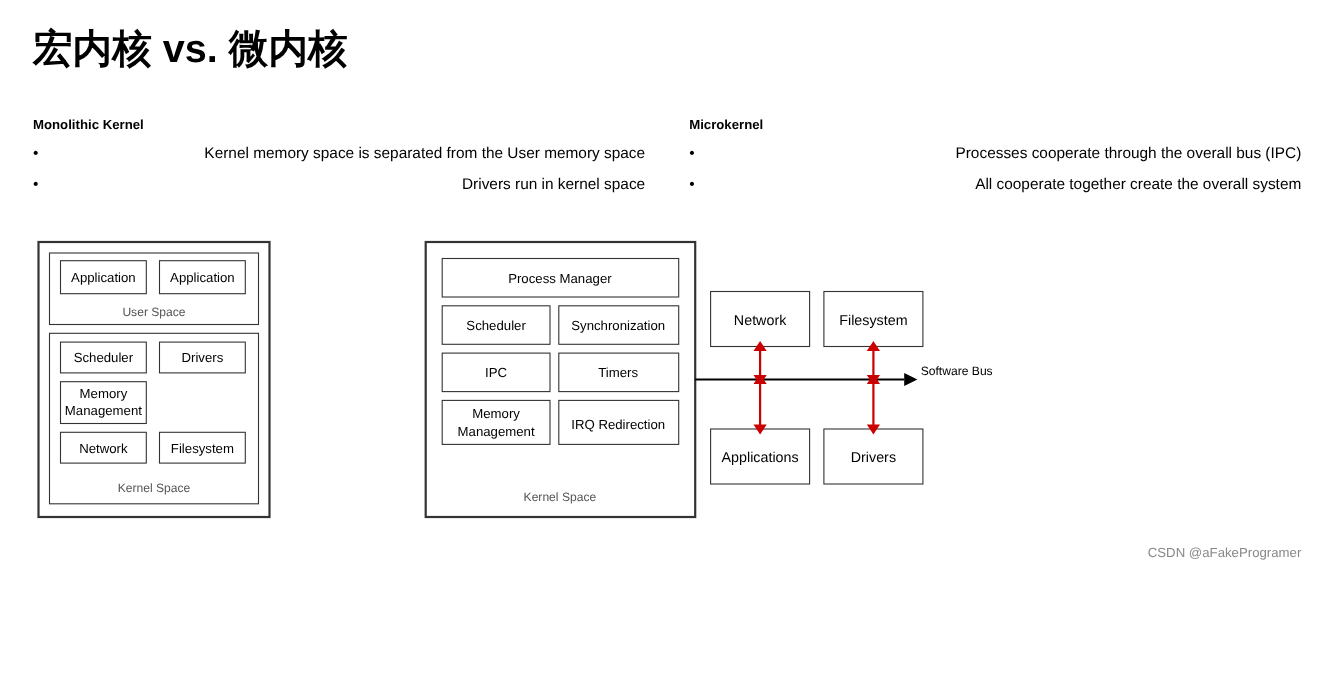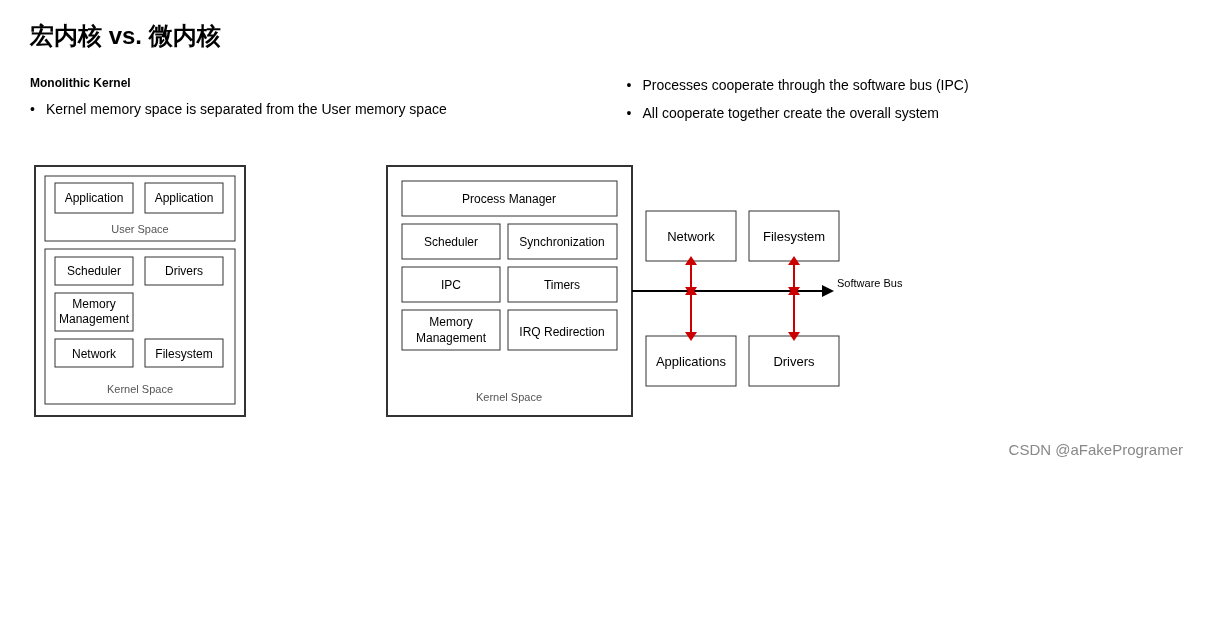--- a/index.html
+++ b/index.html
@@ -6,23 +6,23 @@
     body {
       background: #fff;
       font-family: Arial, sans-serif;
       font-size: 14px;
       width: 1213px;
       min-height: 631px;
       padding: 20px 30px;
     }
 
     .title {
-      font-size: 24px;
+      font-size: 36px;
       font-weight: bold;
-      margin-bottom: 24px;
+      margin-bottom: 37px;
     }
 
     .two-col {
       display: flex;
       gap: 40px;
       margin-bottom: 30px;
     }
 
     .col {
       flex: 1;
@@ -30,20 +30,21 @@
 
     .col h3 {
       font-size: 12px;
       font-weight: bold;
       margin-bottom: 10px;
     }
 
     .col ul {
       list-style: none;
       padding: 0;
+      text-align: right;
     }
 
     .col ul li {
       padding-left: 16px;
       position: relative;
       margin-bottom: 8px;
       line-height: 1.4;
     }
 
     .col ul li::before {
@@ -55,40 +56,42 @@
     
     .diagram-svg-container {
       display: flex;
       gap: 26px;
       align-items: center;
       margin-top: 10px;
     }
 
     .footer {
       text-align: right;
-      font-size: 15px;
+      font-size: 12px;
       color: #888;
       margin-top: 20px;
     }
   </style>
 </head>
 <body>
 
 <h1 class="title">宏内核 vs. 微内核</h1>
 
 <div class="two-col">
   <div class="col">
     <h3>Monolithic Kernel</h3>
     <ul>
       <li>Kernel memory space is separated from the User memory space</li>
+      <li>Drivers run in kernel space</li>
     </ul>
   </div>
   <div class="col">
+    <h3>Microkernel</h3>
     <ul>
-      <li>Processes cooperate through the software bus (IPC)</li>
+      <li>Processes cooperate through the overall bus (IPC)</li>
       <li>All cooperate together create the overall system</li>
     </ul>
   </div>
 </div>
 
 <div class="diagram-svg-container">
 
   <svg width="220" height="260" style="flex-shrink:0;">
 
     <rect x="5" y="5" width="210" height="250" fill="none" stroke="#333" stroke-width="2"></rect>

